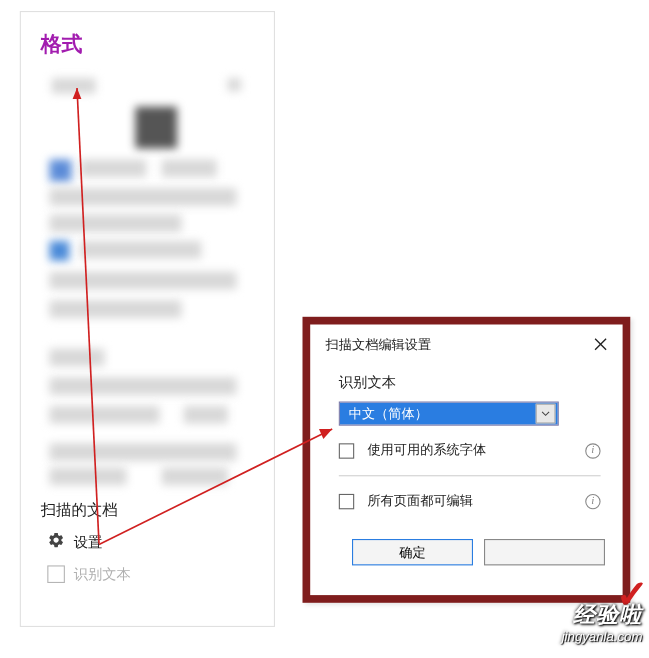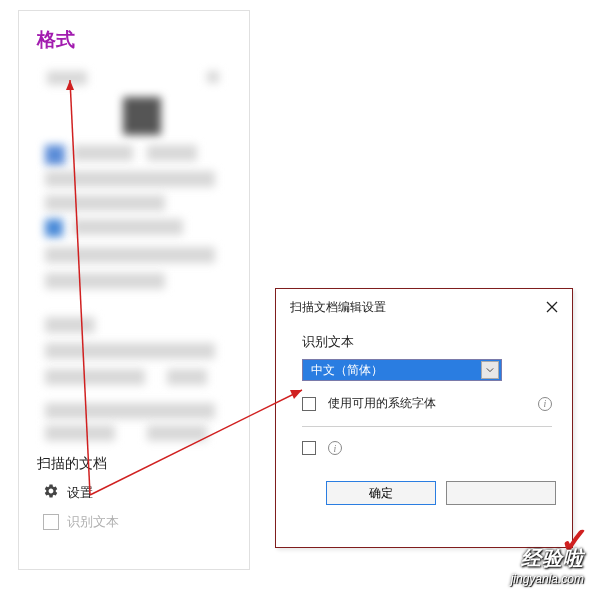--- a/index.html
+++ b/index.html
@@ -74,21 +74,21 @@
     }
     .checkbox-label {
       color: #b0b0b0;
     }
     .dialog {
       position: absolute;
       left: 275px;
       top: 288px;
       width: 298px;
       height: 260px;
-      border: 1px solid #7f1d1d;
+      border: 7px solid #7f1d1d;
       background: #fff;
       box-shadow: 2px 2px 4px rgba(0,0,0,0.1);
     }
     .dialog-header {
       display: flex;
       justify-content: space-between;
       align-items: center;
       padding: 8px 10px 8px 14px;
       font-size: 12px;
     }
@@ -301,20 +301,21 @@
     <div class="check-row">
       <div class="check-box"></div>
       <span class="check-label">使用可用的系统字体</span>
       <div class="info-icon">i</div>
     </div>
 
     <hr class="divider">
 
     <div class="check-row">
       <div class="check-box"></div>
+      <span class="check-label">所有页面都可编辑</span>
       <div class="info-icon">i</div>
     </div>
   </div>
   <div class="dialog-footer">
     <div class="btn btn-primary">
       <span>确定</span>
     </div>
     <div class="btn">
       <span></span>
     </div>

